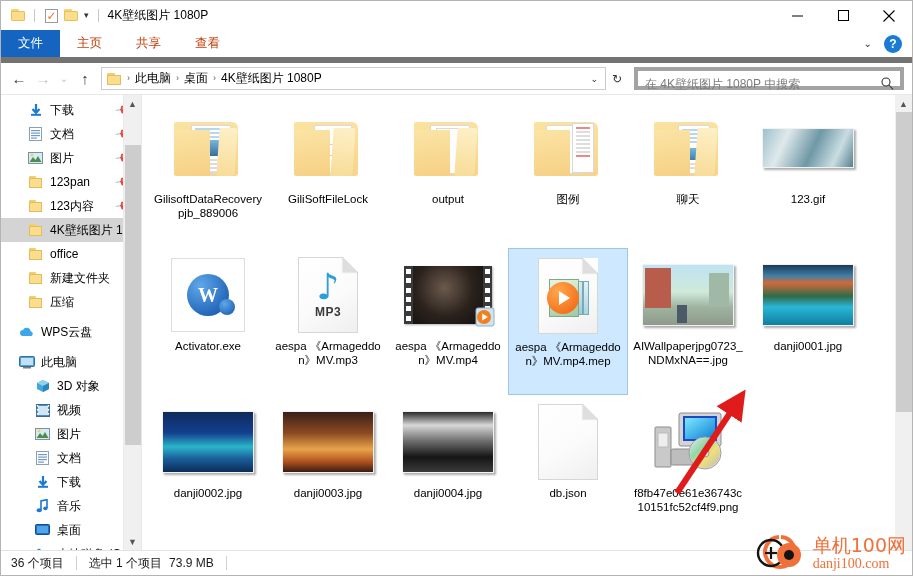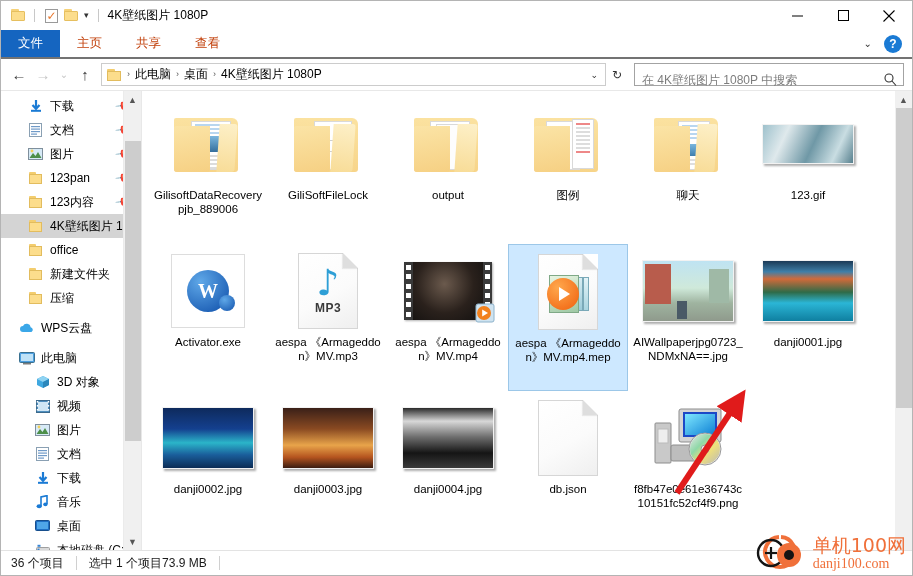--- a/index.html
+++ b/index.html
@@ -121,21 +121,21 @@
     color: #000;
     line-height: 1;
   }
   .win-btn svg { display: block; }
 
   
   .ribbon {
     height: 27px;
     display: flex;
     align-items: stretch;
-    border-bottom: 2px solid #737373;
+    border-bottom: 6px solid #737373;
     flex: 0 0 auto;
     background: #fff;
     position: relative;
   }
   .tab {
     padding: 0 17px;
     display: flex;
     align-items: center;
     font-size: 12.5px;
     color: #c2410c;
@@ -250,21 +250,21 @@
     display: flex;
     align-items: center;
     justify-content: center;
     font-size: 12px;
     color: #333;
     flex: 0 0 auto;
   }
   .searchbox {
     width: 270px;
     height: 23px;
-    border: 1px solid #a3a3a3;
+    border: 4px solid #a3a3a3;
     background: #fff;
     display: flex;
     align-items: center;
     padding: 12px 6px 0 7px;
     box-sizing: border-box;
     margin-left: 6px;
     flex: 0 0 auto;
   }
   .search-text {
     flex: 1 1 auto;
@@ -671,21 +671,21 @@
     height: 14px;
     background: #d0d0d0;
     margin: 0 12px;
   }
   .status-sep2 {
     width: 1px;
     height: 14px;
     background: #d0d0d0;
     margin-left: 12px;
   }
-  .status-sel { }
+  .status-sel { margin-right: 7px; }
 
   
   .annot-arrow {
     position: absolute;
     left: 0; top: 0;
     width: 913px; height: 576px;
     pointer-events: none;
     z-index: 40;
   }
 

